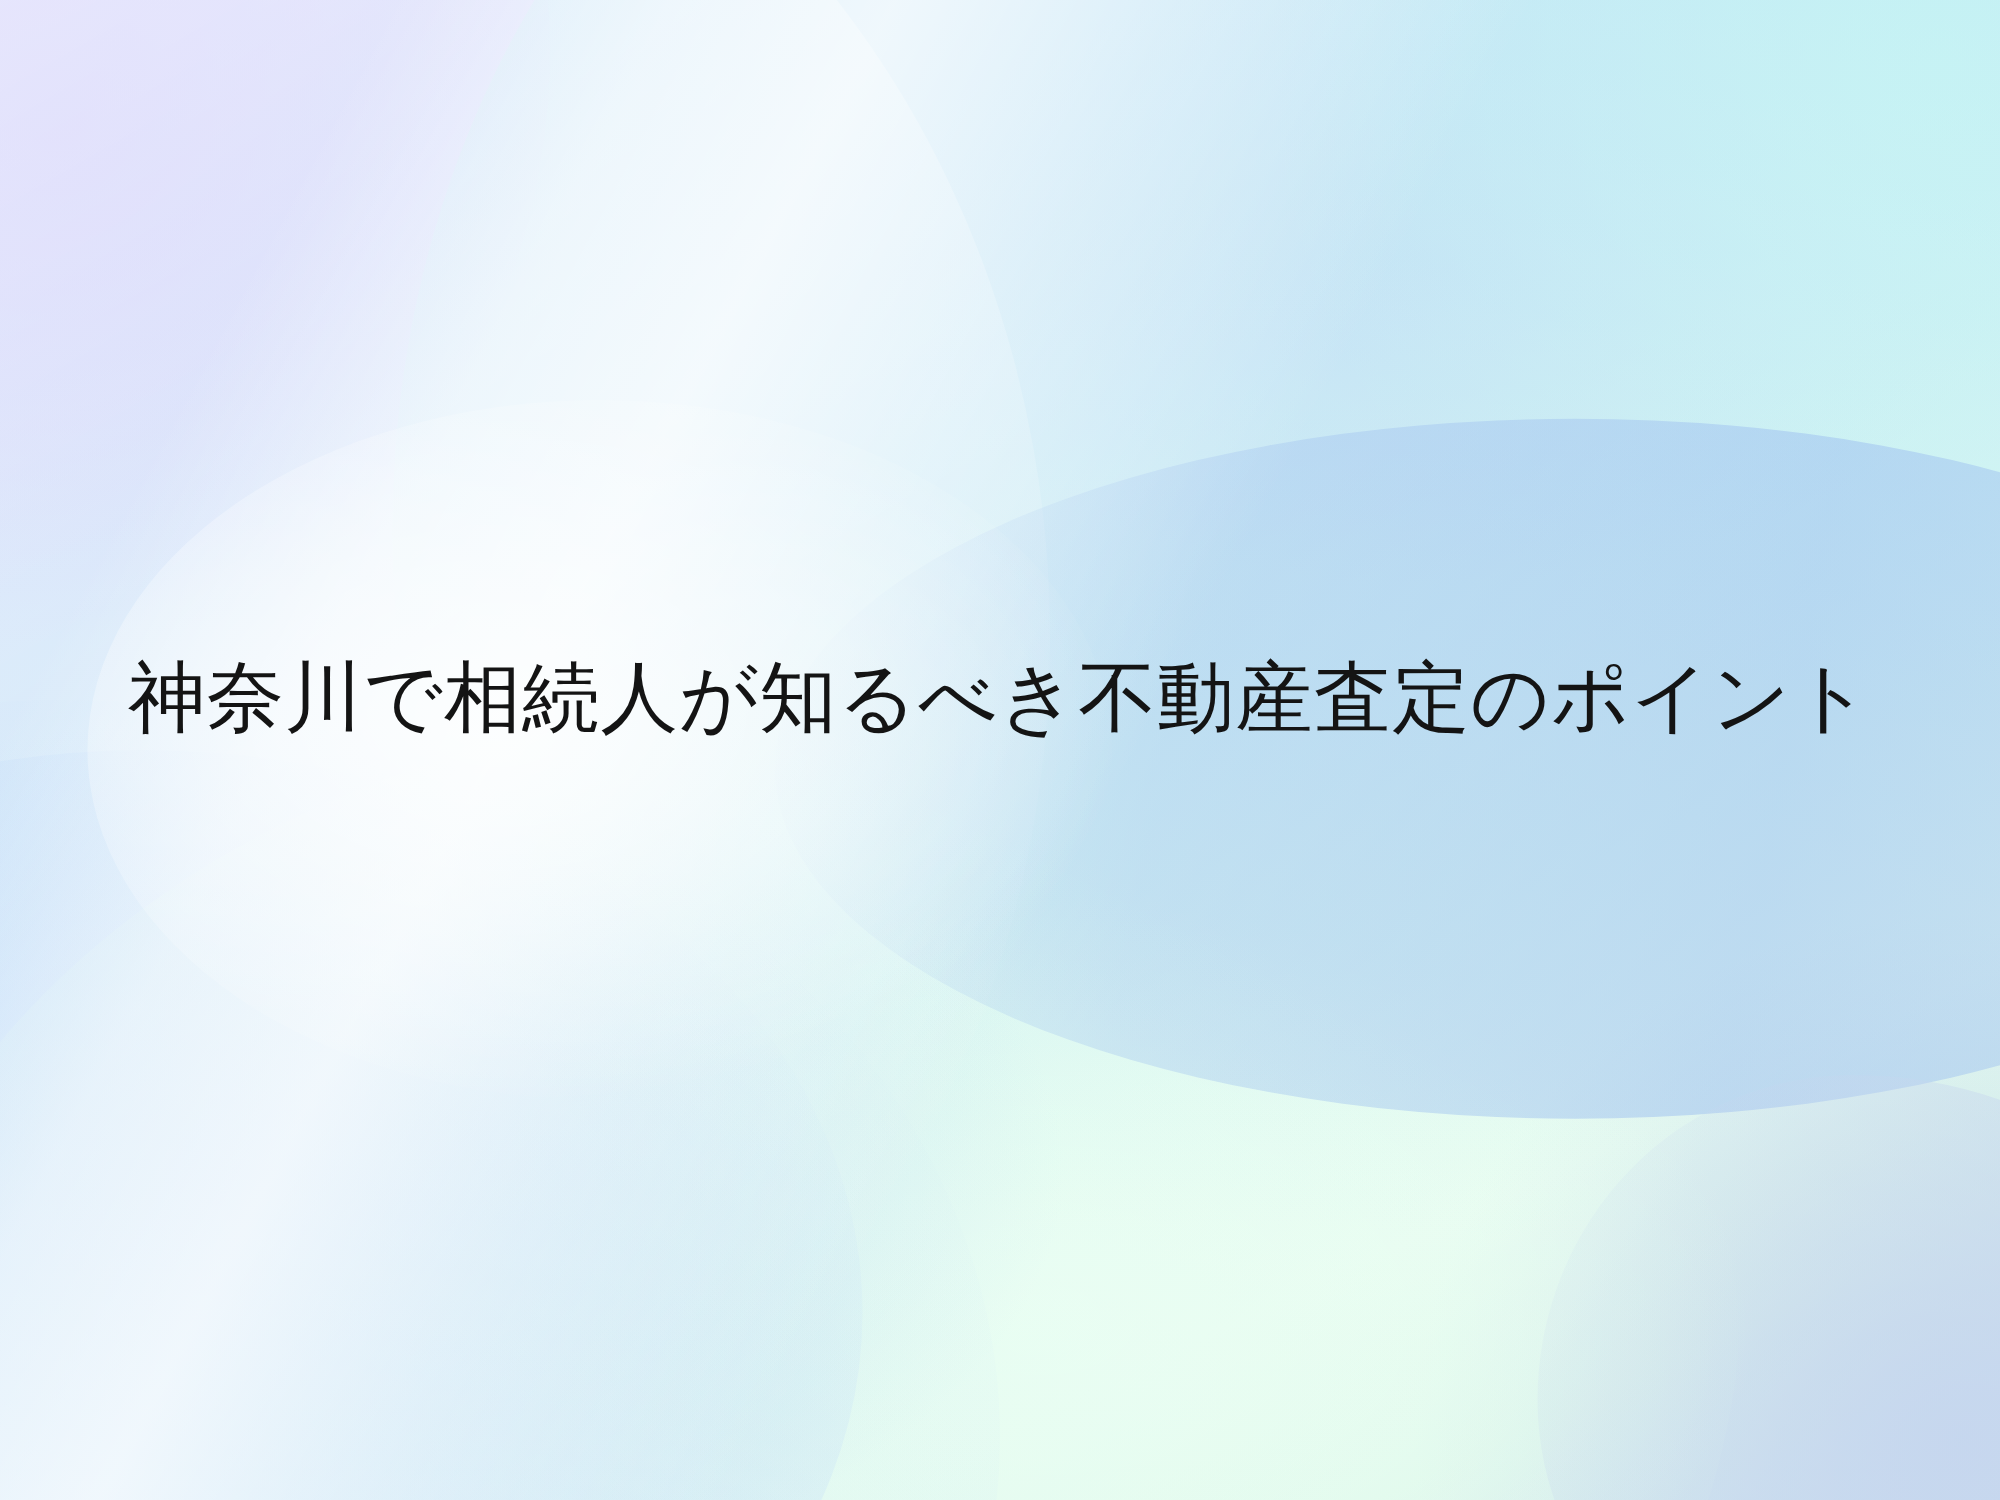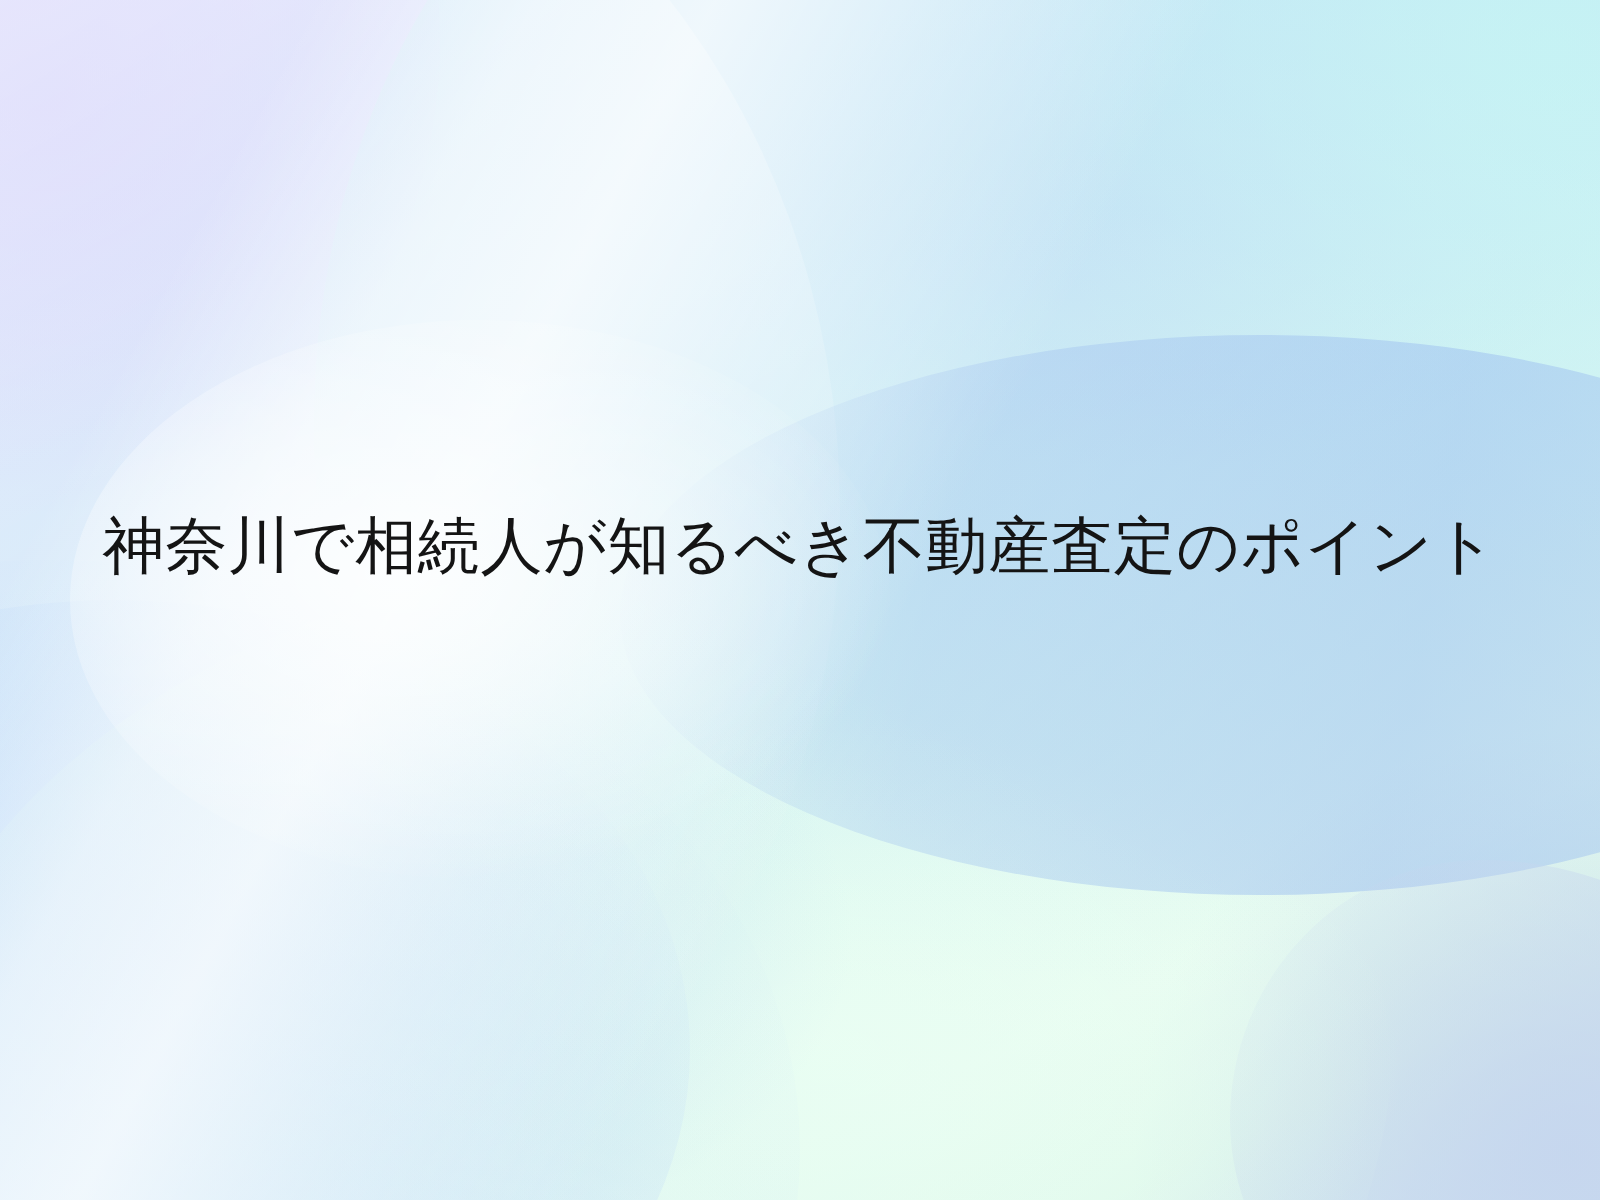--- a/index.html
+++ b/index.html
@@ -163,21 +163,21 @@
     height: 520px;
     border-radius: 45% 55% 50% 50% / 50% 50% 50% 50%;
     background: linear-gradient(120deg, rgba(206,226,245,0.0), rgba(198,214,238,0.72) 70%);
   }
 
   
   .title-wrap {
     position: absolute;
     left: 0;
     right: 0;
-    top: 508px;
+    top: 520px;
     display: flex;
     justify-content: center;
     align-items: center;
   }
 
   .slide-title {
     font-family: "DejaVu Sans", "Liberation Sans", sans-serif;
     font-weight: 300;
     font-size: 62px;
     line-height: 1.22;

